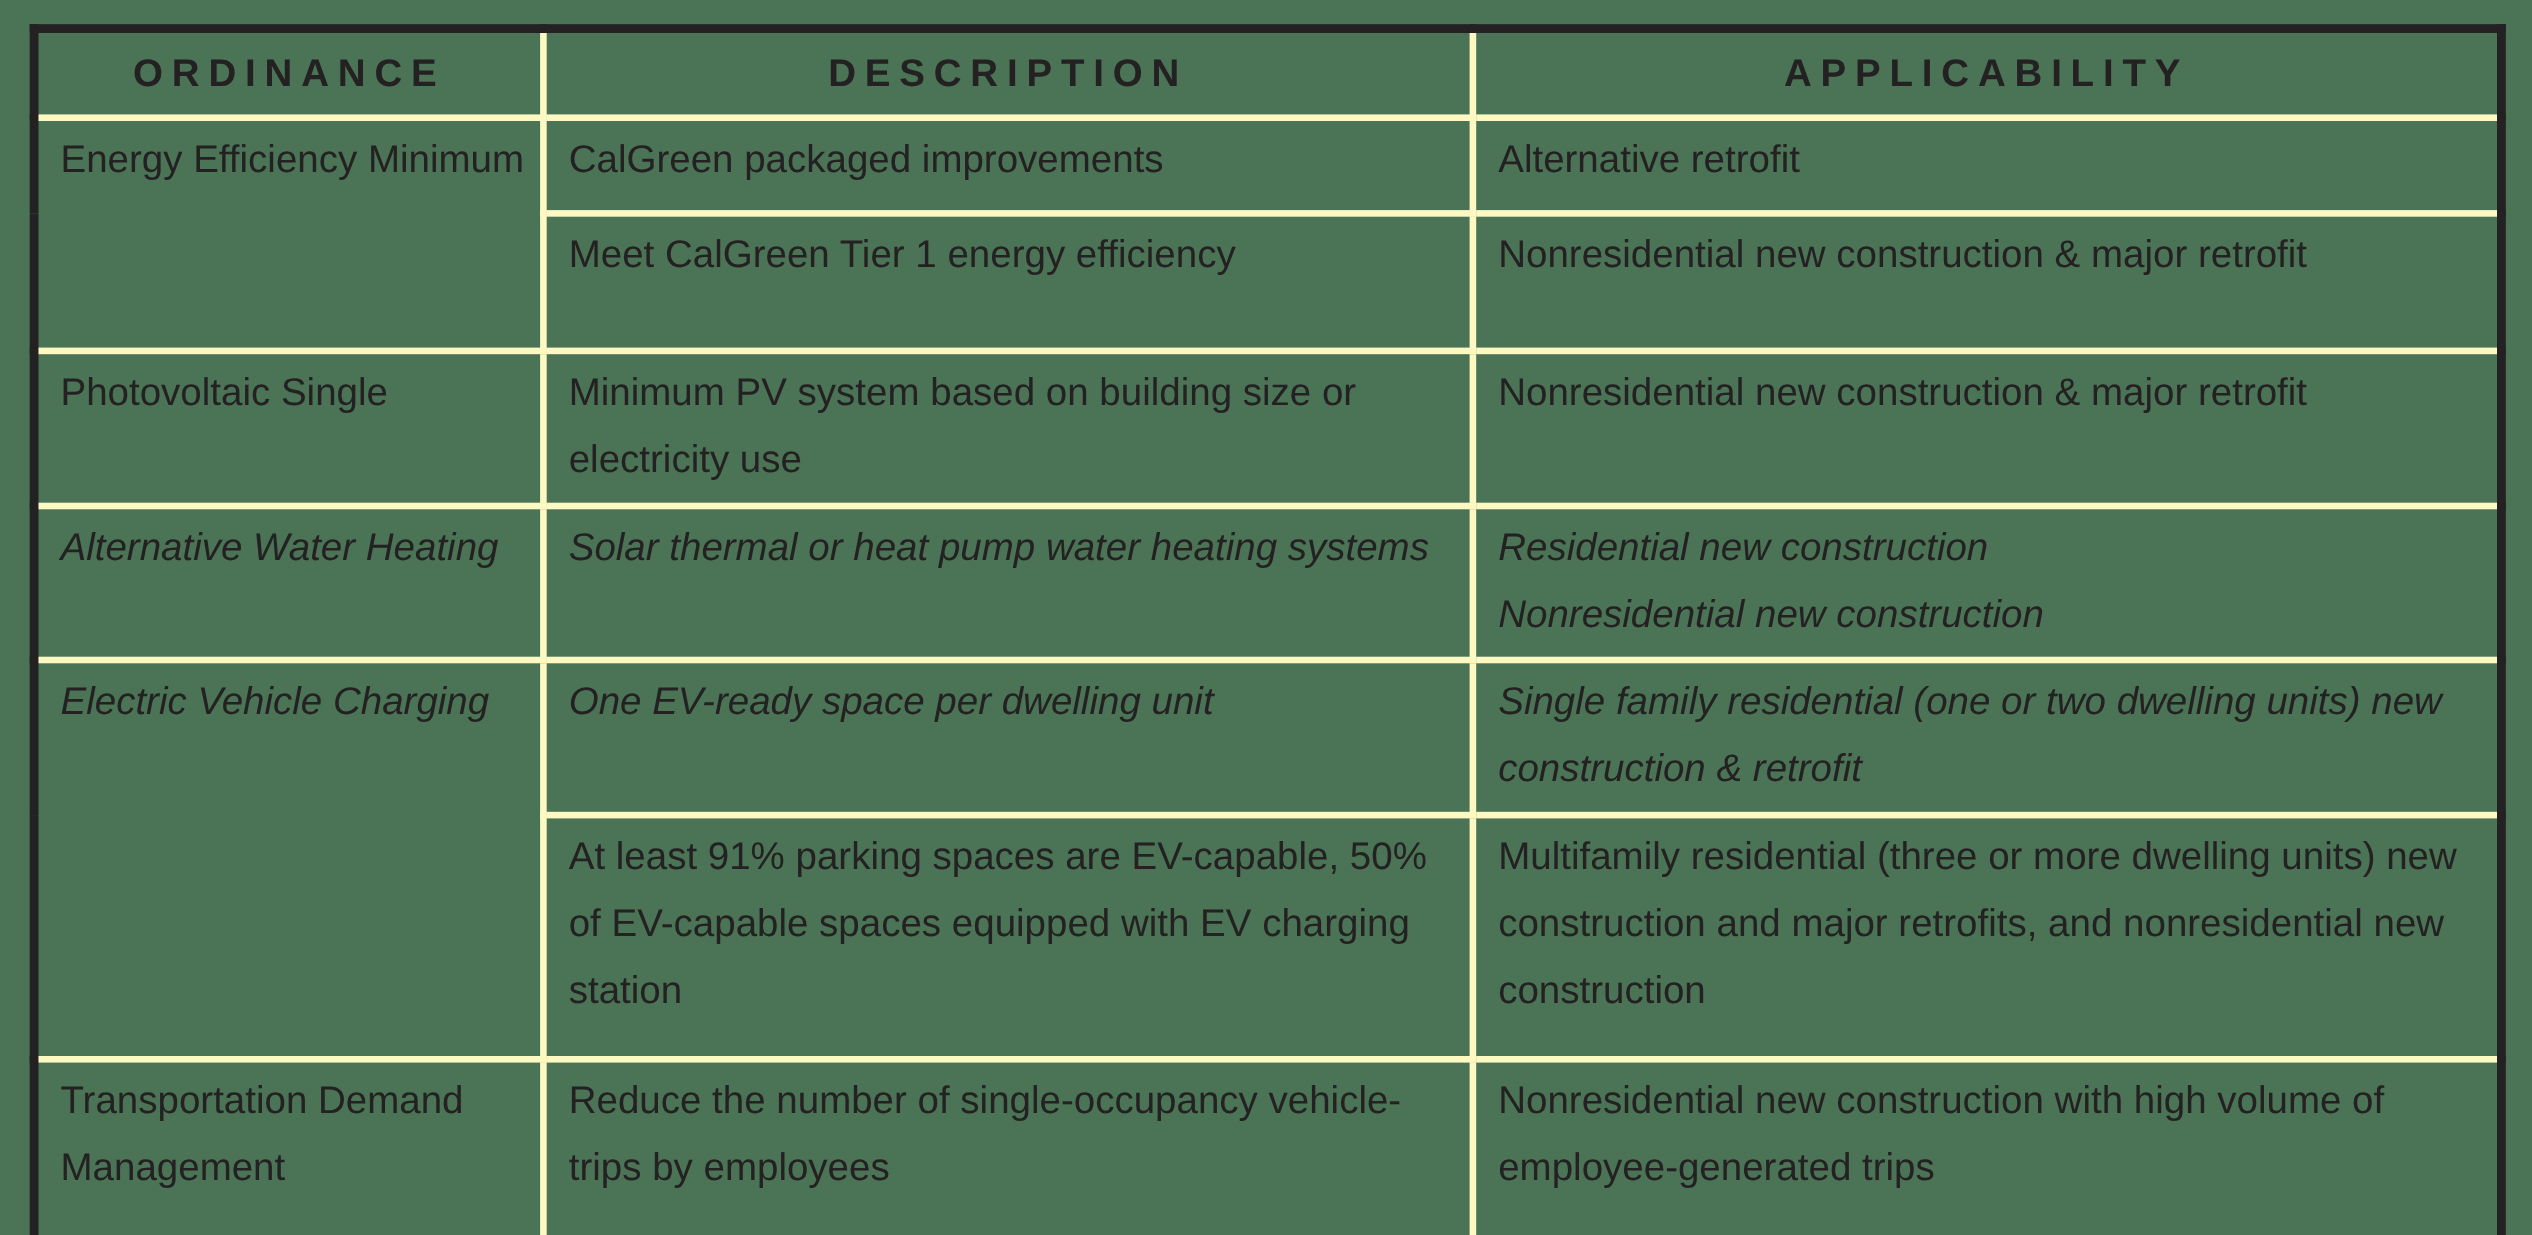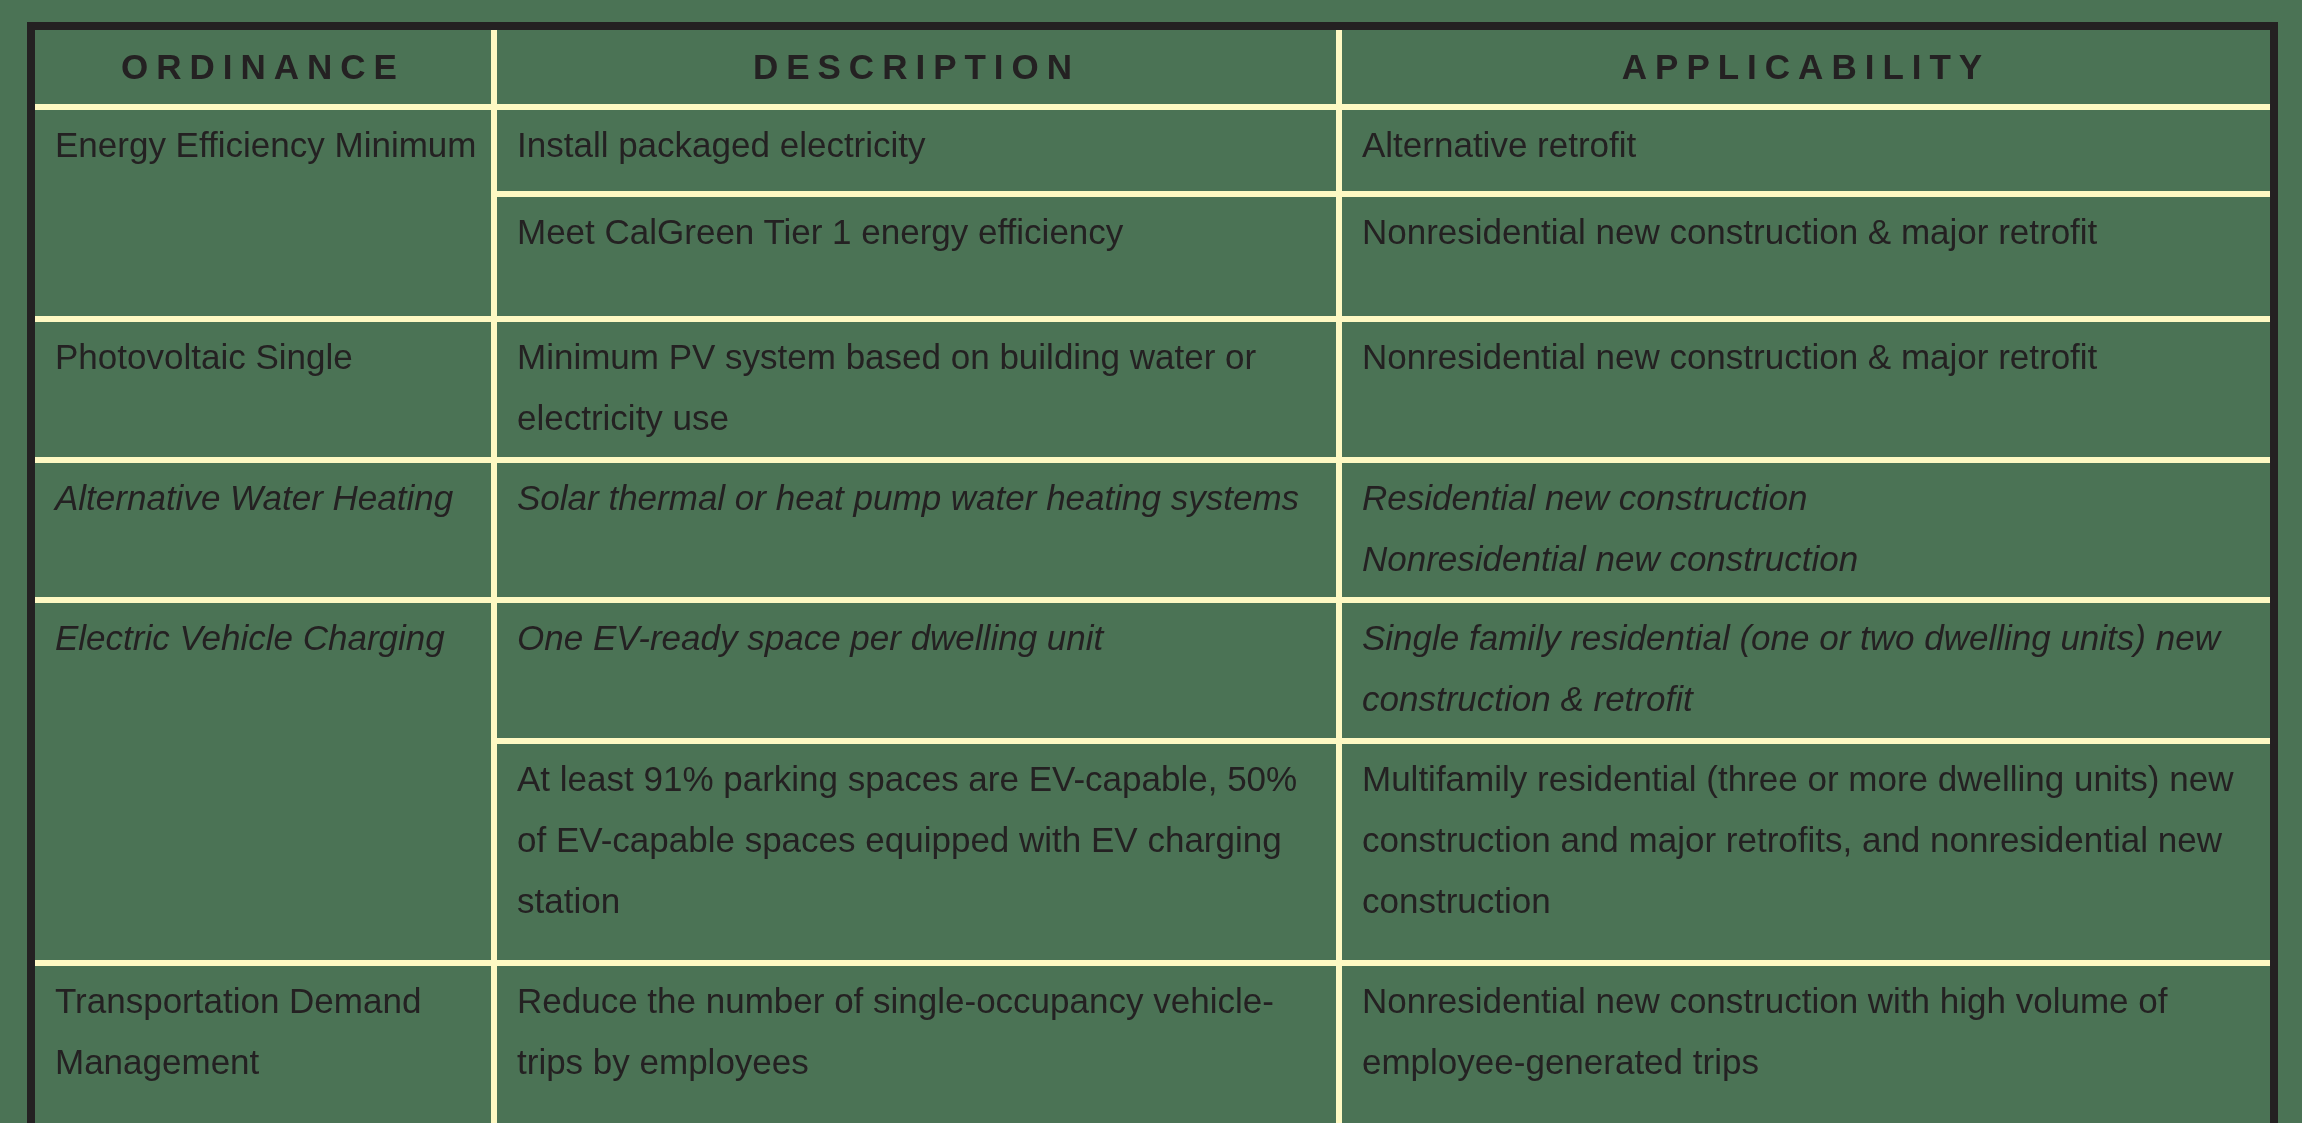--- a/index.html
+++ b/index.html
@@ -76,31 +76,31 @@
 
     <tbody>
         <tr class="r-header">
       <th>ORDINANCE</th>
       <th>DESCRIPTION</th>
       <th>APPLICABILITY</th>
     </tr>
 
     <tr class="r-eem-a">
       <td rowspan="2">Energy Efficiency Minimum</td>
-      <td>Install packaged electricity</td>
+      <td>CalGreen packaged improvements</td>
       <td>Alternative retrofit</td>
     </tr>
     <tr class="r-eem-b">
       <td>Meet CalGreen Tier 1 energy efficiency</td>
       <td>Nonresidential new construction &amp; major retrofit</td>
     </tr>
 
     <tr class="r-pv">
       <td>Photovoltaic Single</td>
-      <td>Minimum PV system based on building water or
+      <td>Minimum PV system based on building size or
 electricity use</td>
       <td>Nonresidential new construction &amp; major retrofit</td>
     </tr>
 
     <tr class="r-awh">
       <td>Alternative Water Heating</td>
       <td>Solar thermal or heat pump water heating systems</td>
       <td>Residential new construction
 Nonresidential new construction</td>
     </tr>

